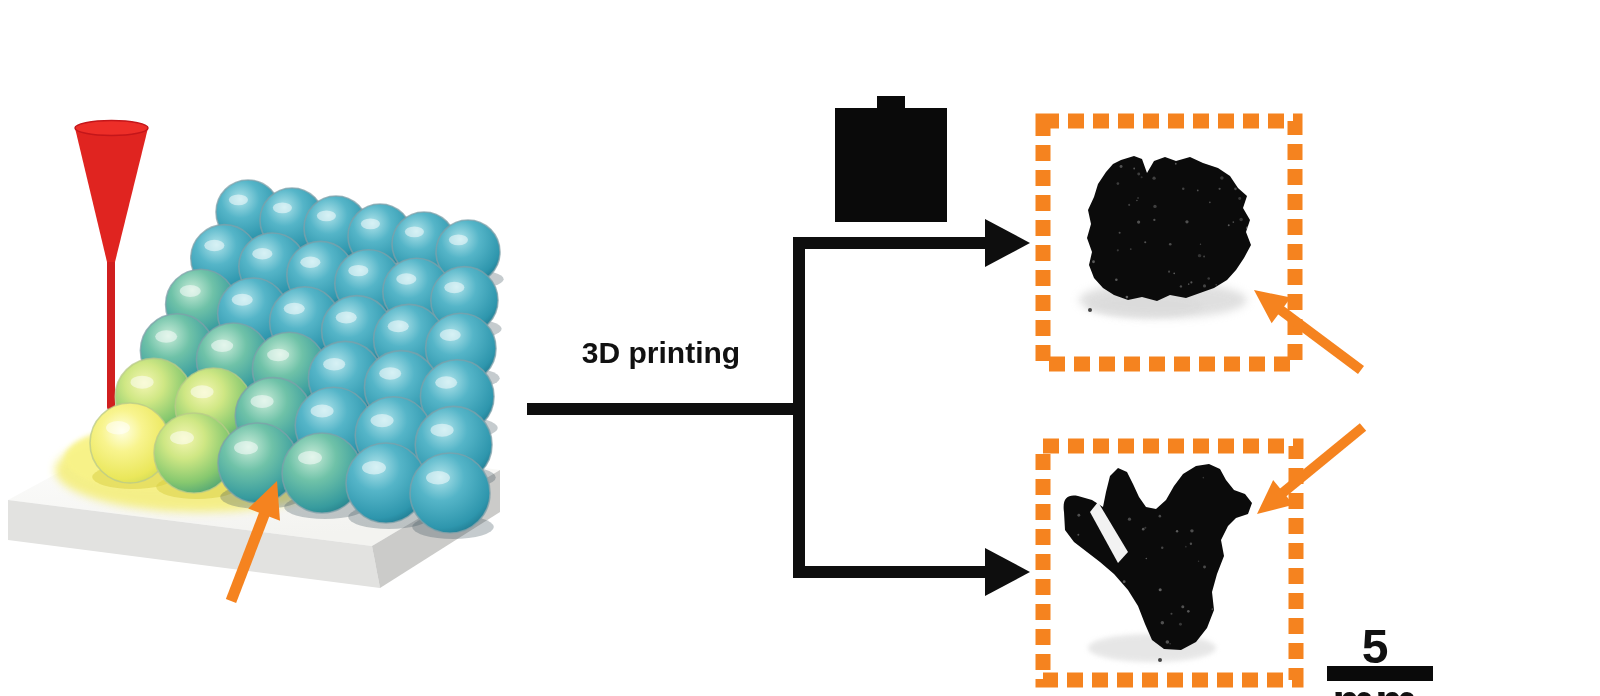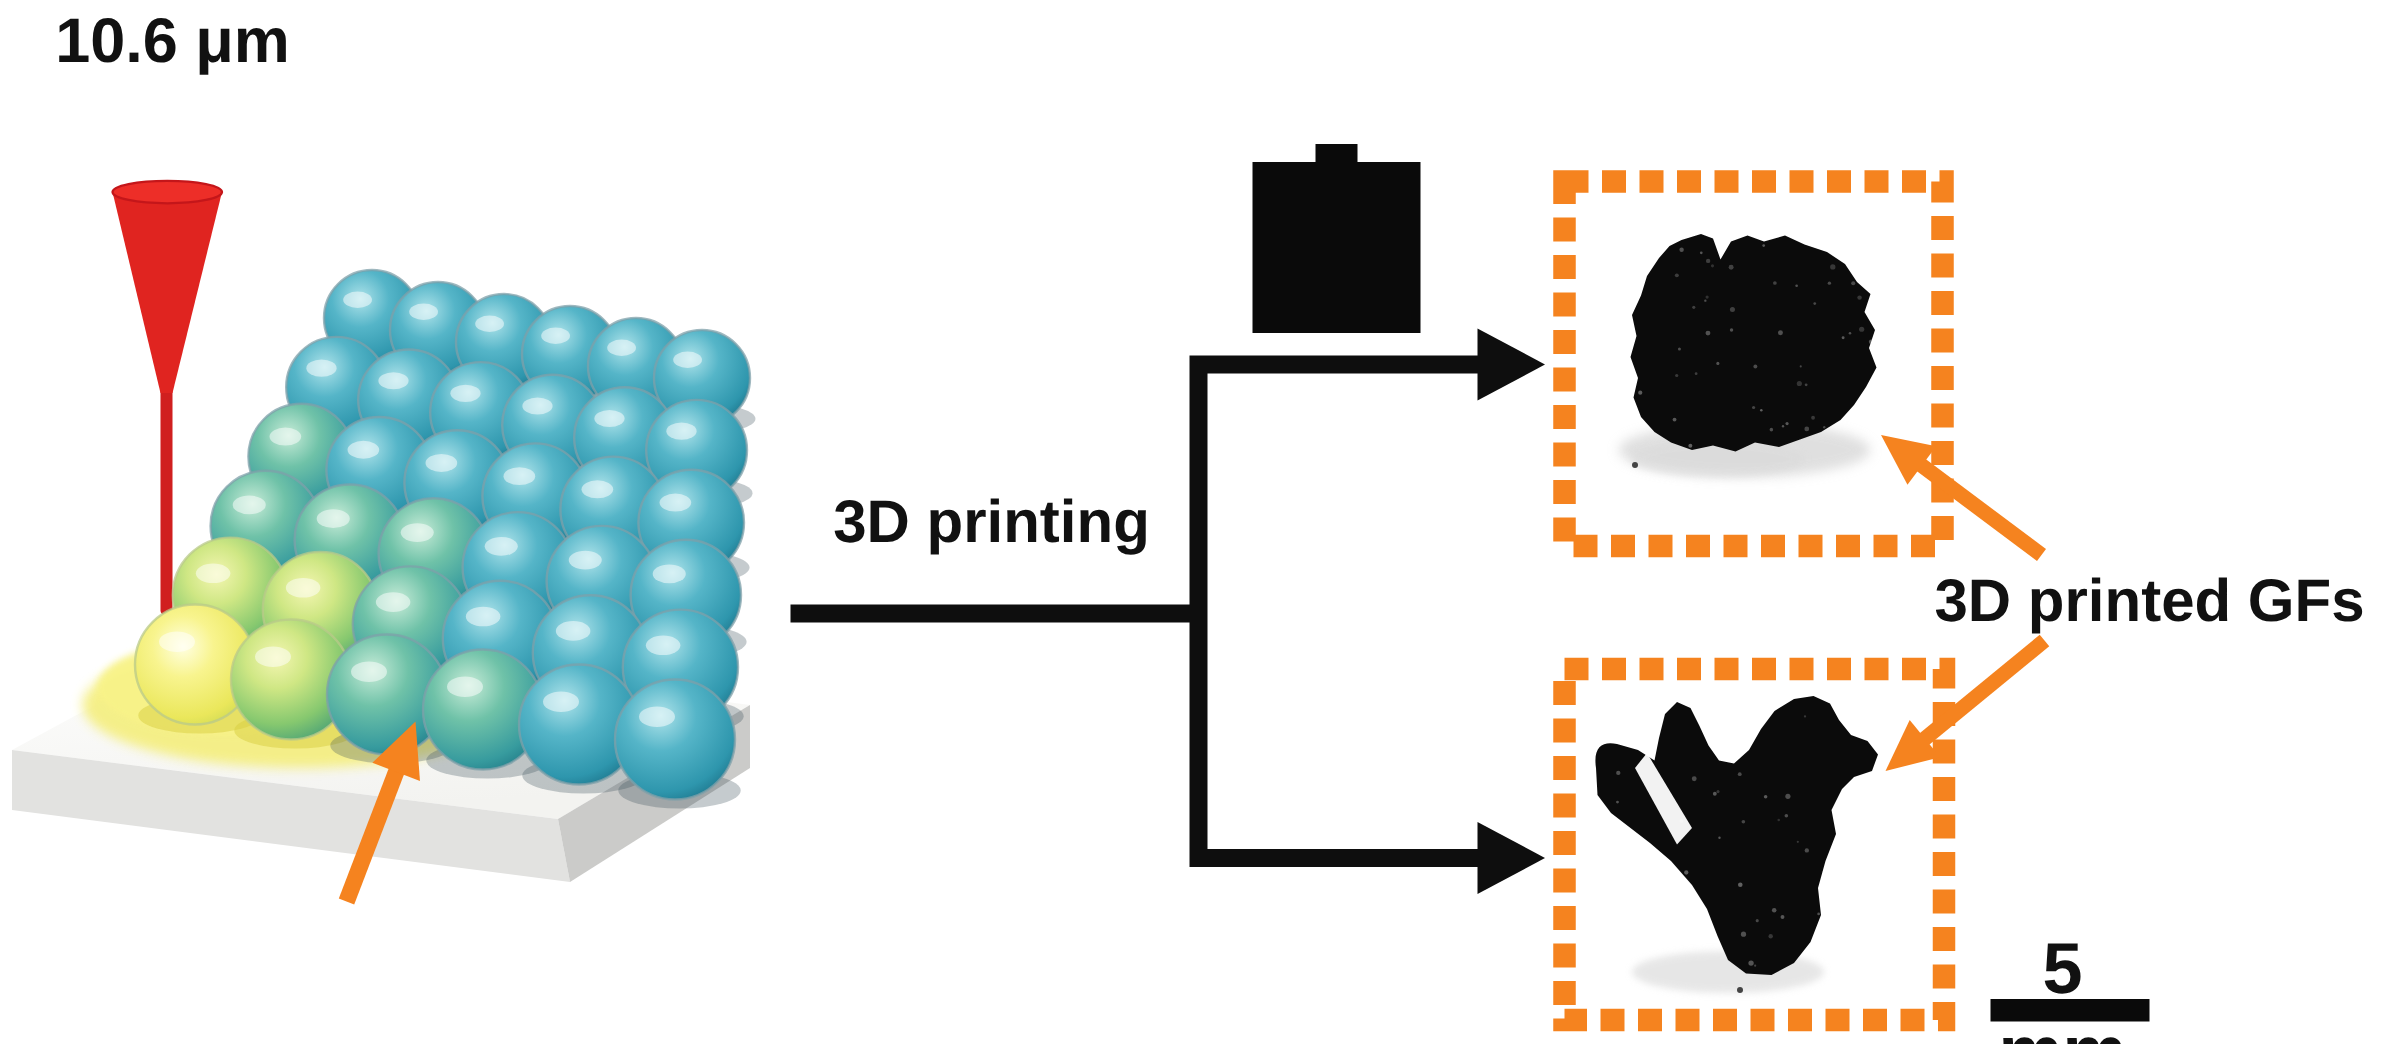--- a/index.html
+++ b/index.html
@@ -1,21 +1,21 @@
 <!DOCTYPE html>
 <html><head>
 <meta charset="utf-8">
 <style>
   html,body{margin:0;padding:0;background:#ffffff;}
   .canvas{position:relative;width:1600px;height:696px;background:#ffffff;overflow:hidden;
           font-family:"Liberation Sans","DejaVu Sans",sans-serif;color:#111;}
   #scene{position:absolute;left:0;top:0;}
   .lbl{position:absolute;font-weight:bold;color:#111;text-align:center;letter-spacing:0px;}
   .lbl-laser{left:10px;top:2px;width:210px;font-size:42px;line-height:49px;}
-  .lbl-print{left:531px;top:326px;width:260px;font-size:40px;}
+  .lbl-print{left:531px;top:336px;width:260px;font-size:30px;}
   .lbl-ni{left:35px;top:617px;width:460px;font-size:42px;}
   .lbl-gfs{left:1266px;top:379px;width:334px;font-size:40px;}
   .lbl-scale{left:1315px;top:619px;width:120px;font-size:48px;}
 </style>
 </head>
 <body>
 
 <div class="canvas">
 
   <svg id="scene" width="1600" height="696" viewBox="0 0 1600 696" xmlns="http://www.w3.org/2000/svg">
@@ -319,18 +319,16 @@
         <line x1="1361" y1="370" x2="1279.6287137976672" y2="309.161655175826" stroke="#F5831F" stroke-width="10"></line>
         <polygon points="1254,290 1290.8113359979345,297.5449017254815 1271.6496808221084,323.1736155231488" fill="#F5831F"></polygon>
         <line x1="1363" y1="427" x2="1281.7354134930072" y2="493.6982926991357" stroke="#F5831F" stroke-width="10"></line>
         <polygon points="1257,514 1273.130523185888,480.0617292463282 1293.4322304867521,504.79714273933524" fill="#F5831F"></polygon>
       </g>
 
     <rect x="1327" y="666" width="106" height="15" fill="#0a0a0a"></rect>
   </svg>
 
   <div class="lbl lbl-laser">
-    <div>10.6 μm</div>
   </div>
   <div class="lbl lbl-print">3D printing</div>
-  <div class="lbl lbl-gfs">3D printed GFs</div>
   <div class="lbl lbl-scale">5 mm</div>
 </div>
 
 </body></html>

